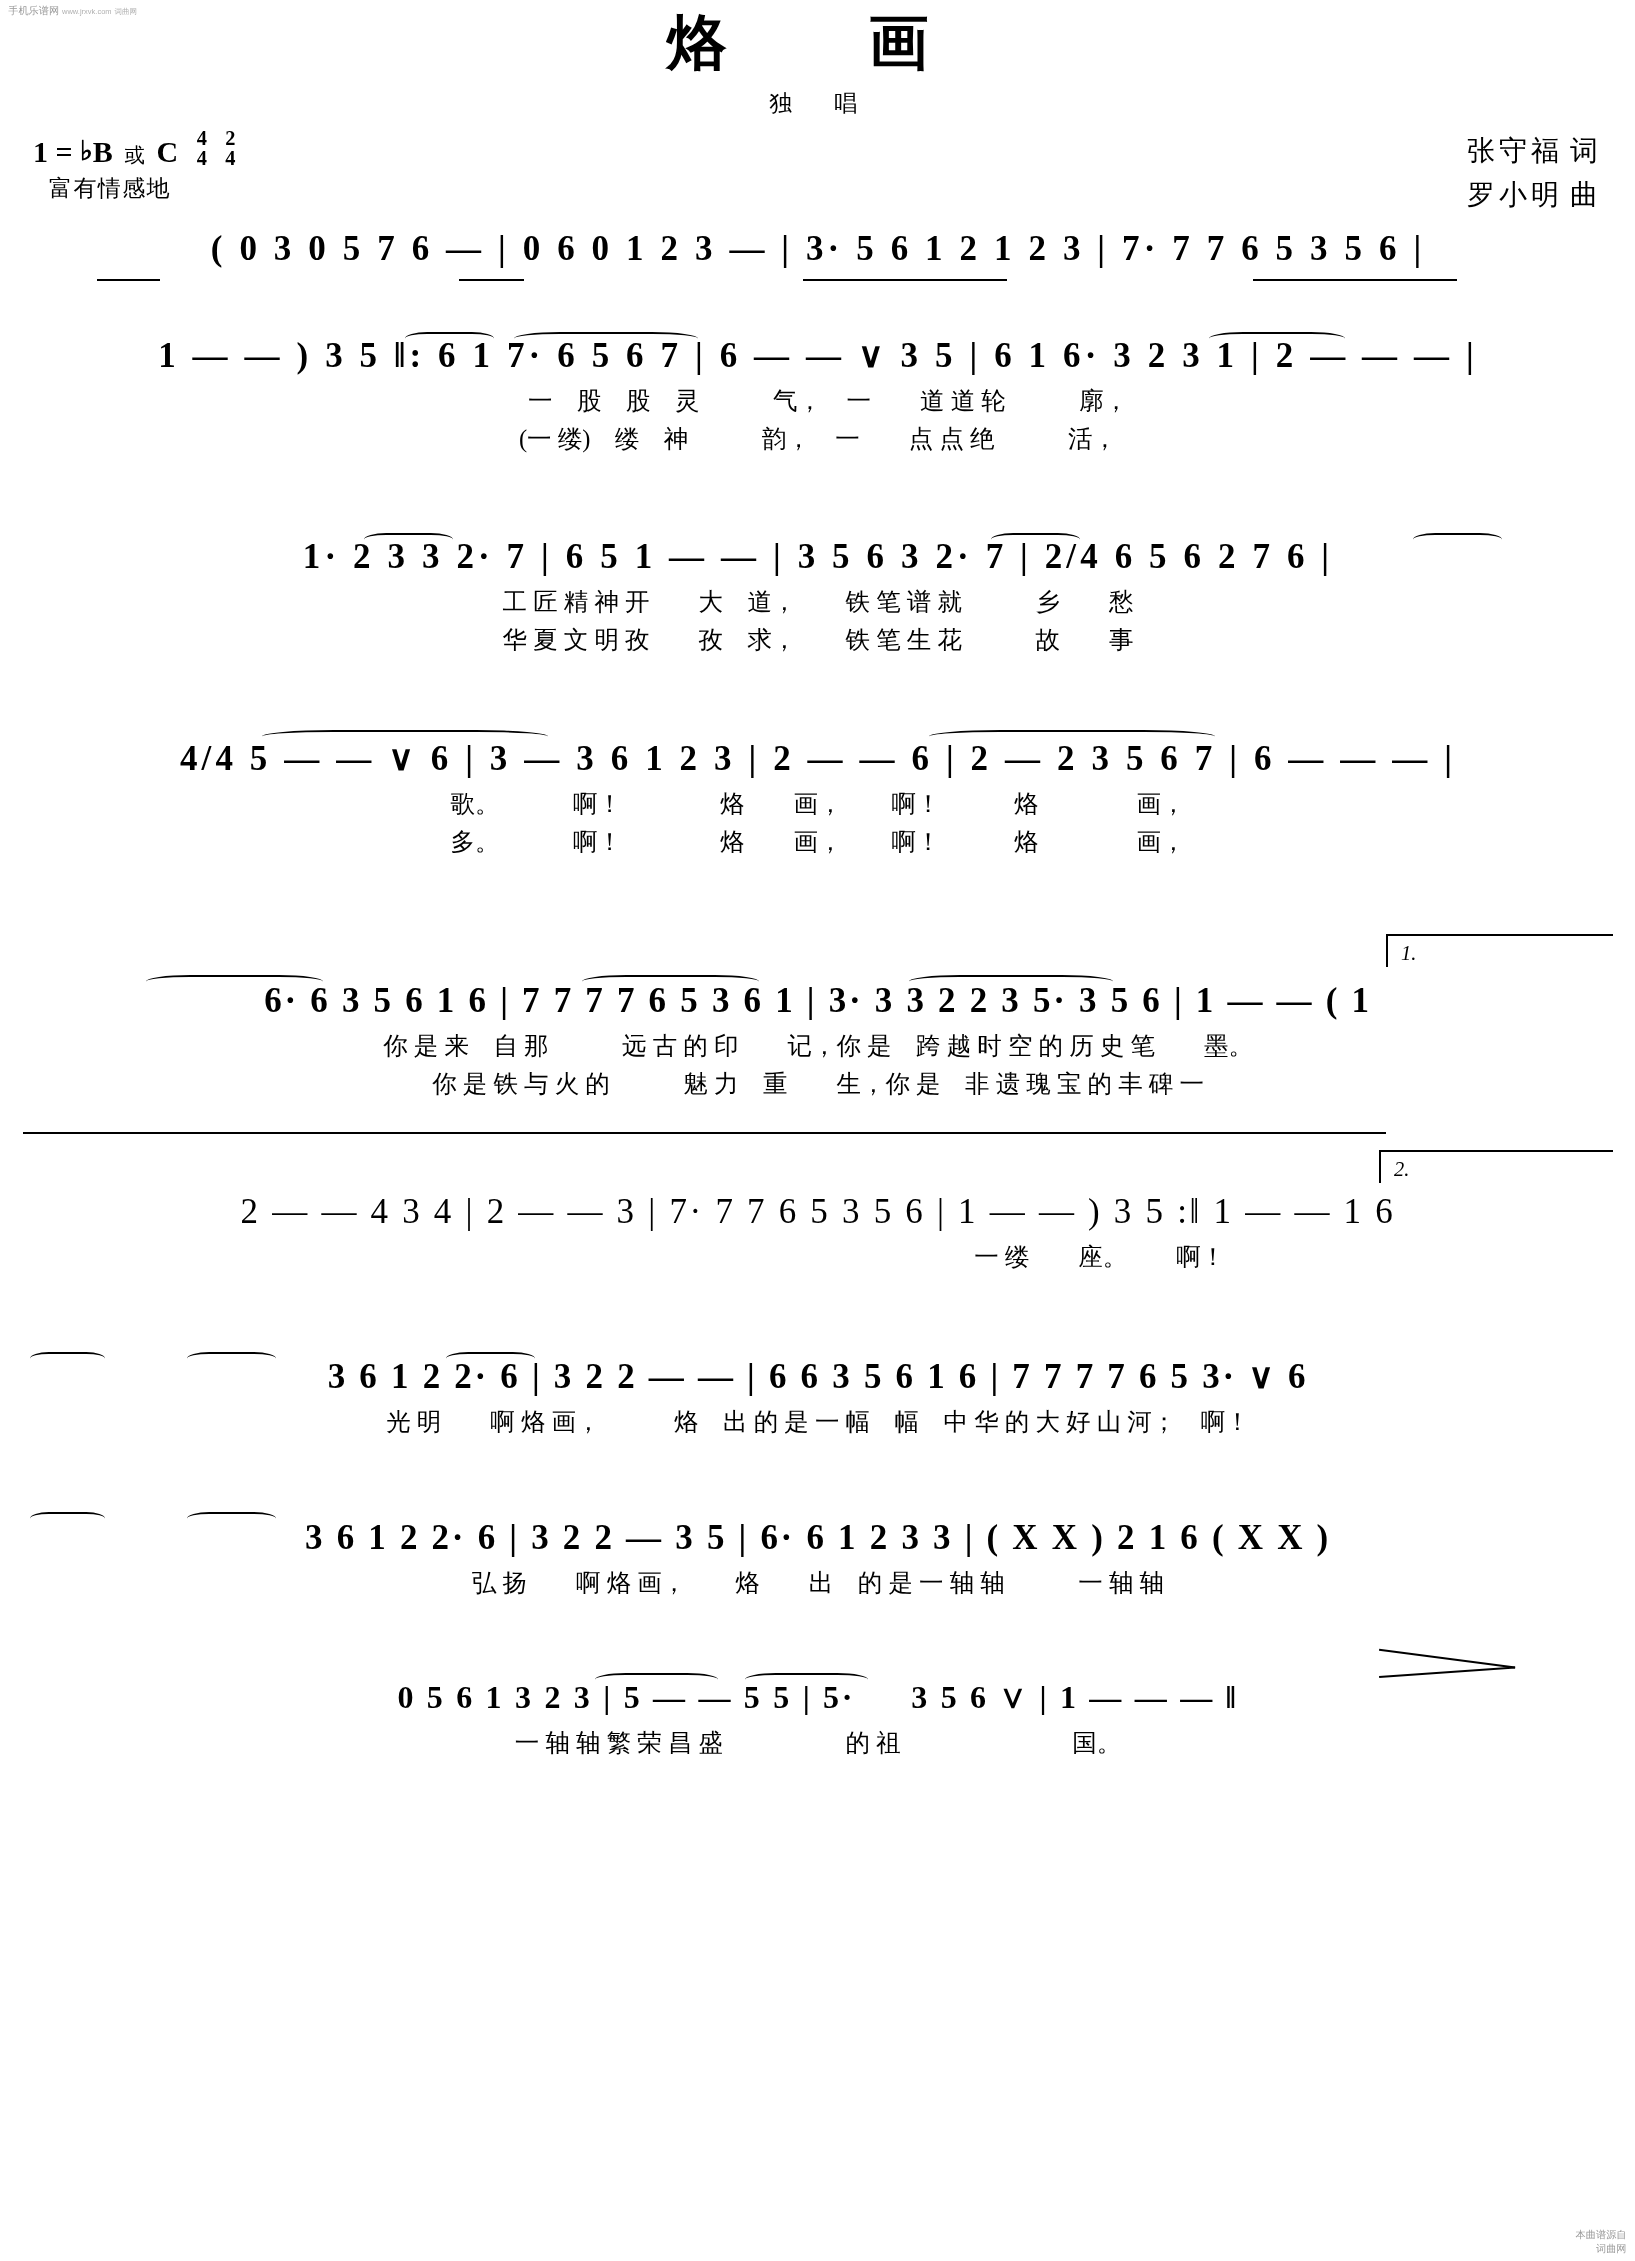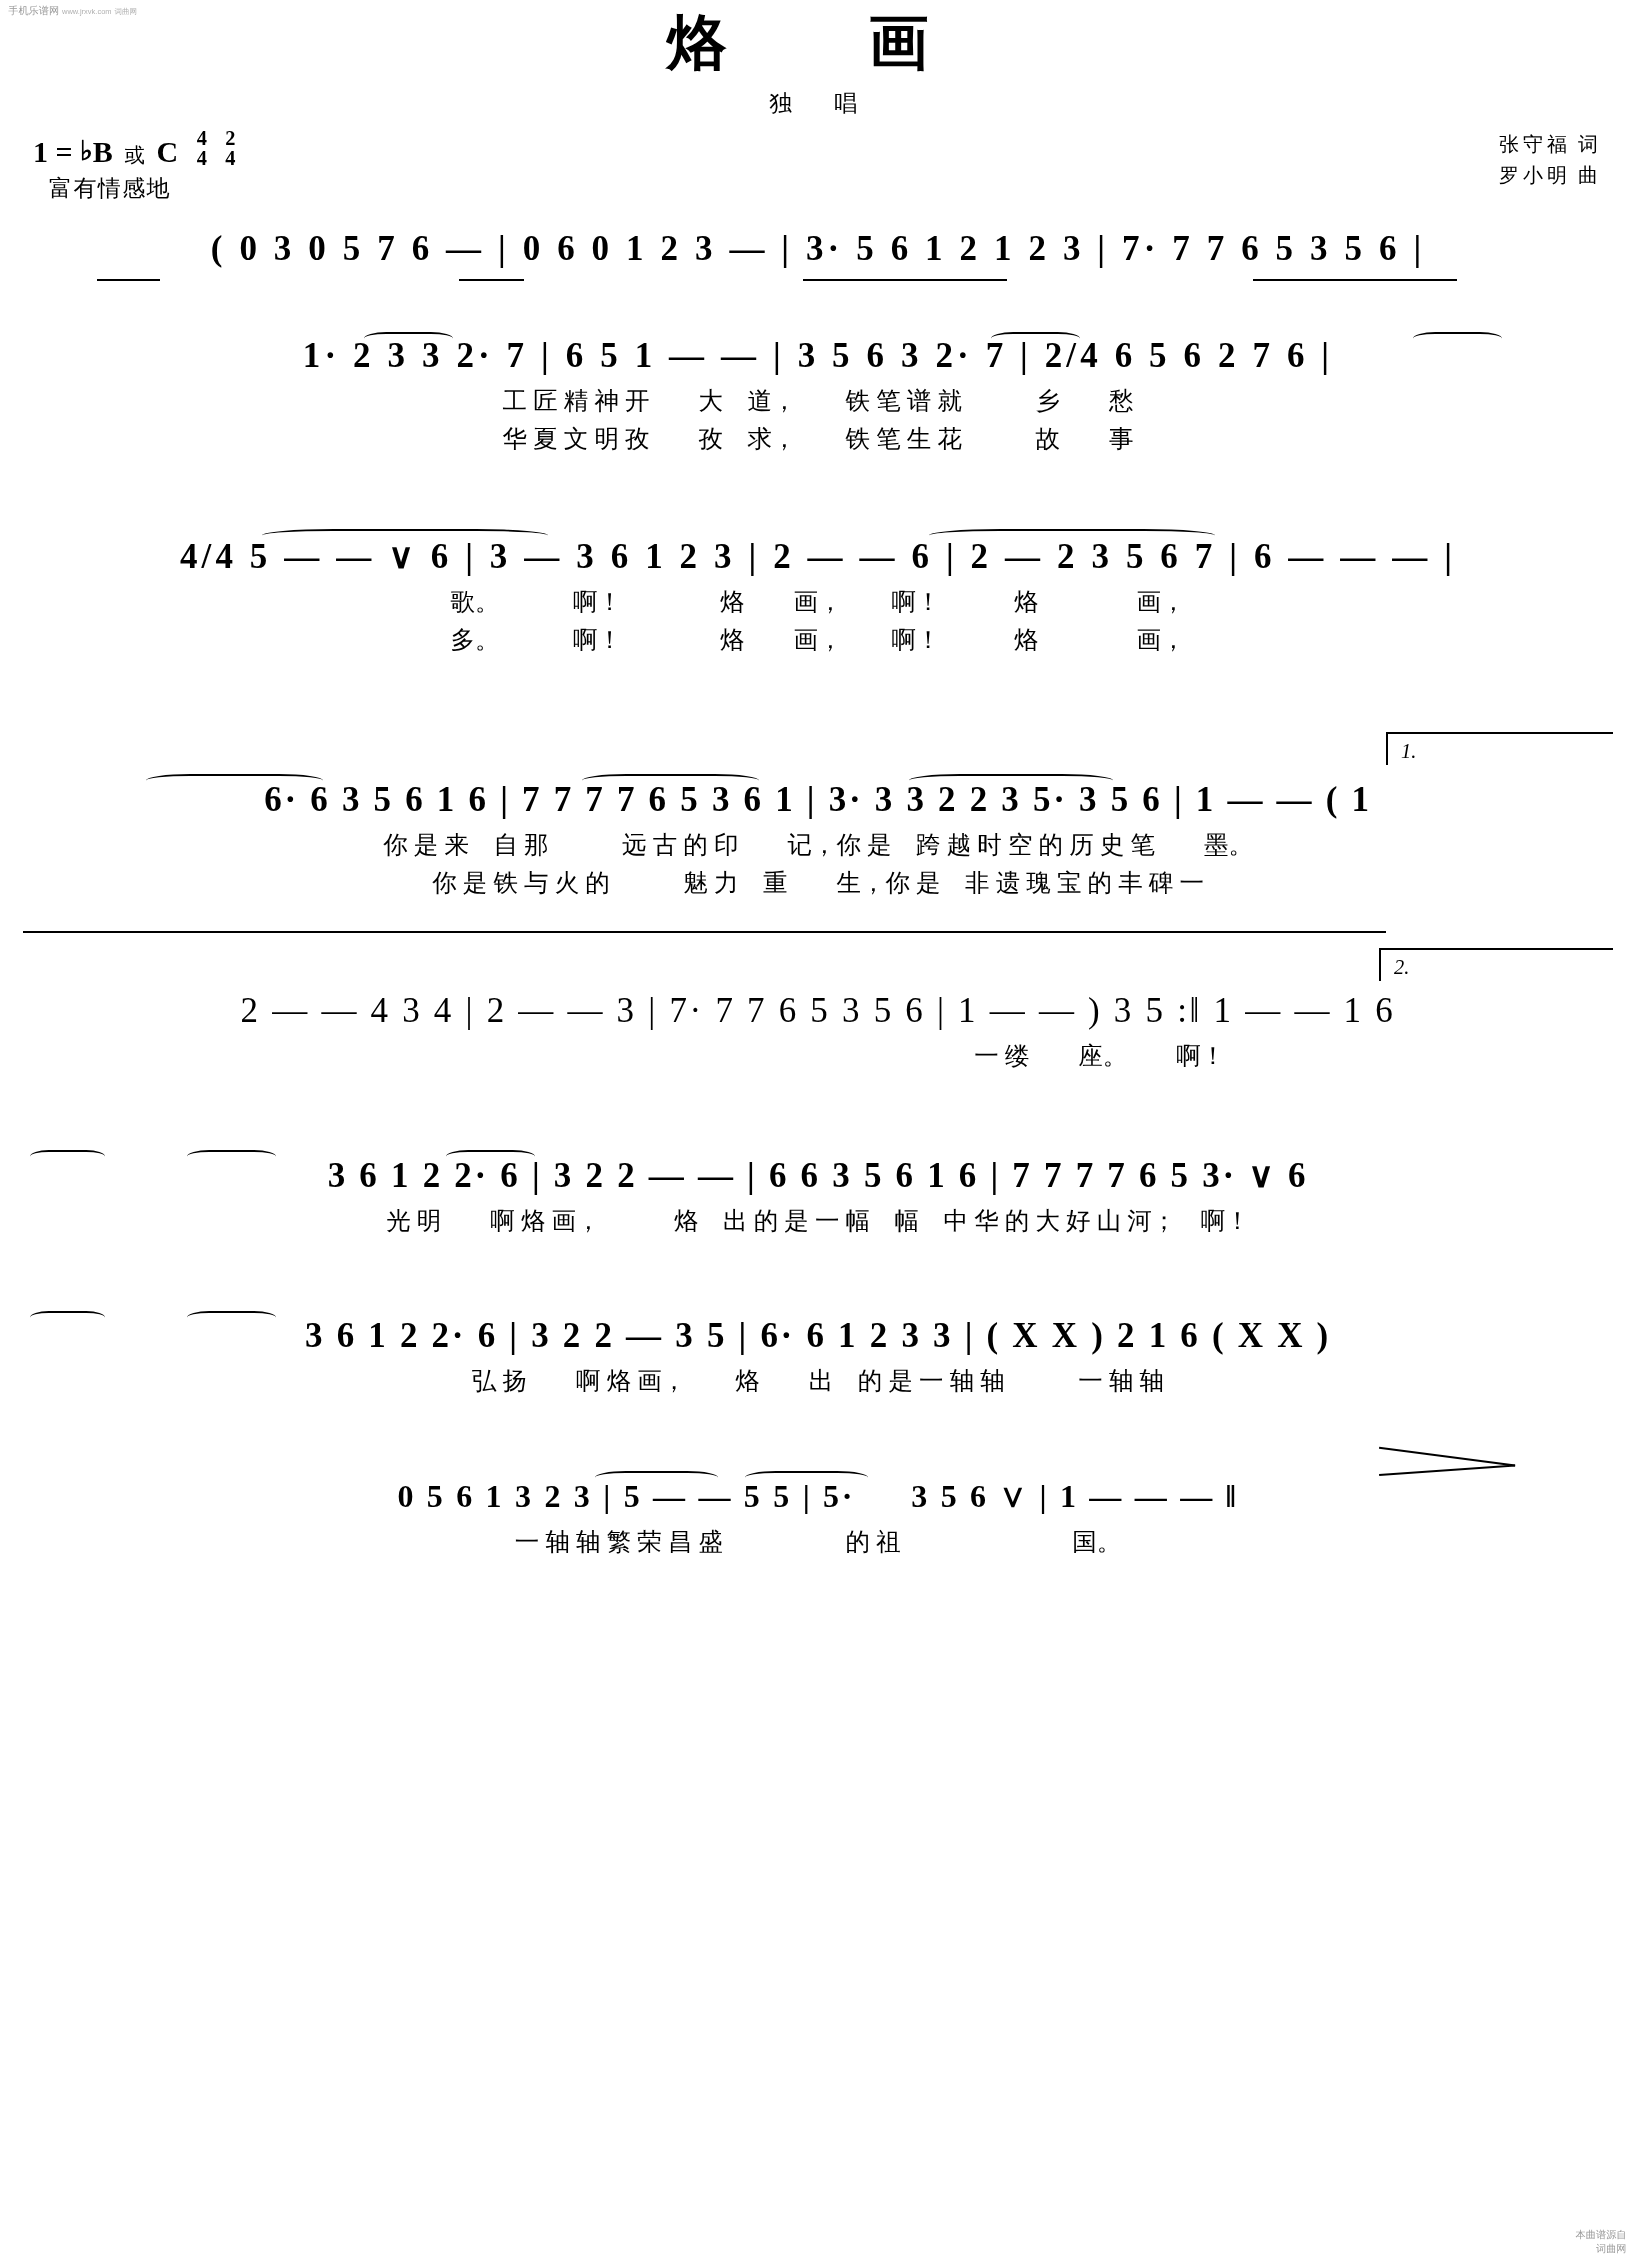--- a/index.html
+++ b/index.html
@@ -78,21 +78,21 @@
     position: absolute;
     left: 49px;
     top: 50px;
     font-size: 23px;
     letter-spacing: 1.4px;
   }
   .credits {
     position: absolute;
     right: 38px;
     top: 6.8px;
-    font-size: 20px;
+    font-size: 28px;
     text-align: right;
     line-height: 1.55;
     letter-spacing: 4.1px;
   }
   .credits .role { letter-spacing: 0; margin-left: 6.8px; }
 
   
   .system {
     position: relative;
     margin: 0 23px 0 23px;
@@ -181,20 +181,30 @@
     <div class="block" style="height:82px;">
       <div class="notes" style="font-size:35px;font-weight:bold;letter-spacing:4.1px;">( 0 3  0 5 7 6  —  | 0 6  0 1 2 3  —  | 3· 5  6 1 2 1 2 3 | 7· 7  7 6 5 3 5 6 |</div>
 
       <span class="beam" style="left:74px; top:57px; width:63px;"></span>
       <span class="beam" style="left:436px; top:57px; width:65px;"></span>
       <span class="beam" style="left:780px; top:57px; width:204px;"></span>
       <span class="beam" style="left:1230px; top:57px; width:204px;"></span>
     </div>
   </div>
 
+  <div class="system">
+    <div class="block" style="height:177px;">
+      <div class="notes" style="font-size:35px;font-weight:bold;letter-spacing:4.1px;">1 — — ) 3 5 ‖: 6  1  7· 6 5 6 7 | 6 — — ∨ 3 5 | 6  1  6· 3  2 3 1 | 2 — — — |</div>
+      <span class="tie" style="left:382px; top:2.7px; width:89px;"></span>
+      <span class="tie" style="left:491px; top:2.7px; width:184px;"></span>
+      <span class="tie" style="left:1186px; top:2.7px; width:136px;"></span>
+      <div class="lyr" style="padding-left:20.4px;">一　股　股　灵　　　气，　一　　道 道 轮　　　廓，</div>
+      <div class="lyr" style="padding-left:0px;">(一 缕)　缕　神　　　韵，　一　　点 点 绝　　　活，</div>
+    </div>
+  </div>
 
   <div class="system">
     <div class="block" style="height:177px;">
       <div class="notes" style="font-size:35px;font-weight:bold;letter-spacing:4.1px;">1· 2  3    3   2· 7 | 6 5  1 — — | 3 5 6 3  2·    7 | 2/4 6  5 6  2 7 6 |</div>
       <span class="tie" style="left:341px; top:2.7px; width:89px;"></span>
       <span class="tie" style="left:968px; top:2.7px; width:89px;"></span>
       <span class="tie" style="left:1390px; top:2.7px; width:89px;"></span>
       <div class="lyr">工 匠 精 神 开　　大　道，　　铁 笔 谱 就　　　乡　　愁</div>
       <div class="lyr">华 夏 文 明 孜　　孜　求，　　铁 笔 生 花　　　故　　事</div>
     </div>

